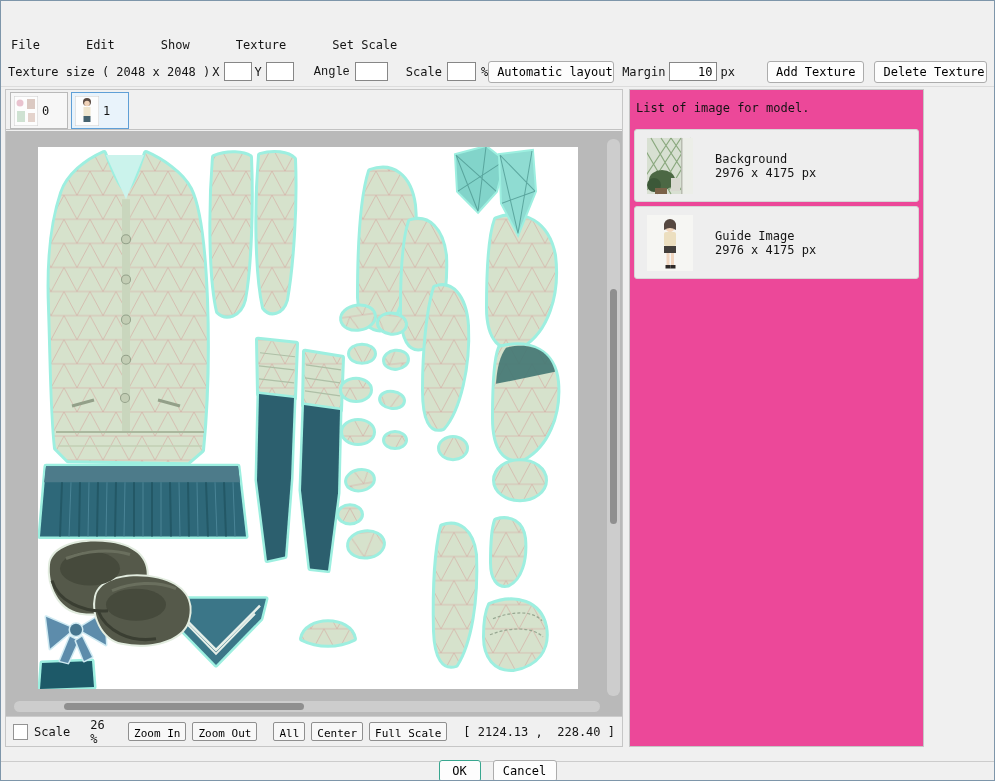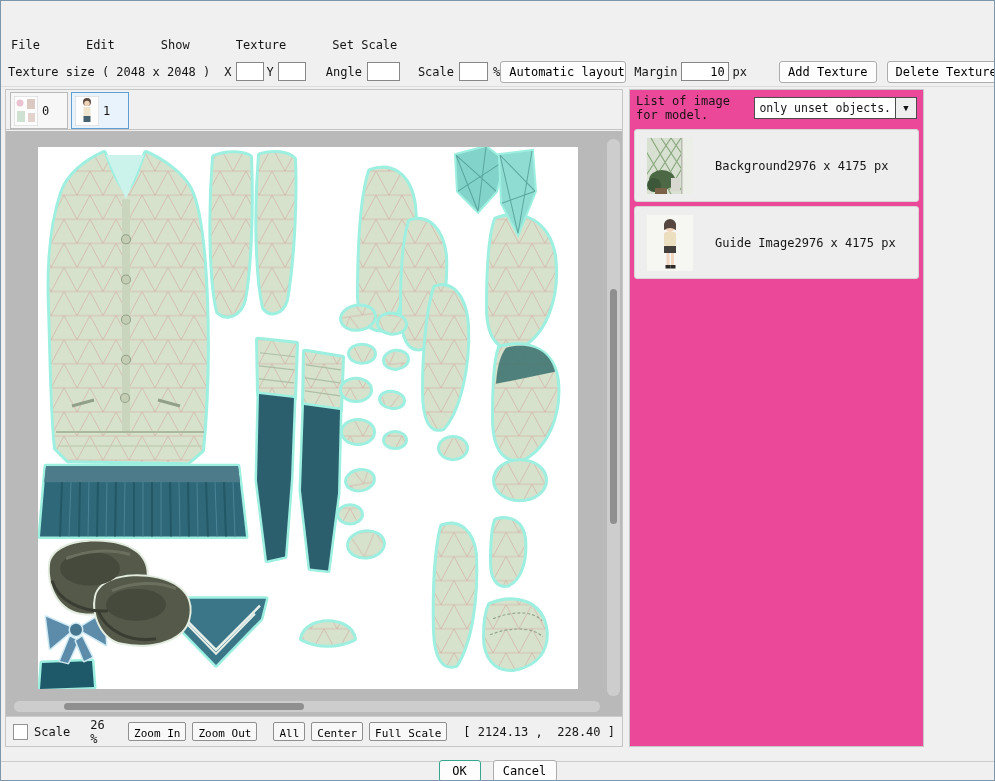--- a/index.html
+++ b/index.html
@@ -50,21 +50,21 @@
   .coords { margin-left:10px; white-space:pre; }
 
   
   .rp-header { height:36px; display:flex; align-items:center; gap:8px; padding:0 6px; }
   .dropdown { display:flex; align-items:stretch; width:168px; height:22px; border:1px solid #4c4c4c; background:#fff; }
   .dropdown .dd-text { flex:1; display:flex; align-items:center; padding:0 4px; font-size:11.5px; white-space:nowrap; overflow:hidden; }
   .dropdown .dd-btn { width:21px; display:flex; align-items:center; justify-content:center; background:#eeeeee; border-left:1px solid #4c4c4c; font-size:9px; }
   .img-list { padding:3px 4px; display:flex; flex-direction:column; gap:4px; }
   .img-item { height:73px; border:1px solid #d6d6d6; border-radius:3px; background:#eeeeee; display:flex; align-items:center; gap:22px; padding:0 12px; }
   .img-thumb { width:46px; height:58px; flex:0 0 auto; }
-  .img-meta { display:flex; }
+  .img-meta { display:flex; flex-direction:column; }
 
   
   .footer { position:absolute; left:0; right:0; bottom:0; height:19px; border-top:1px solid #cccccc; background:#f0f0f0; display:flex; align-items:center; justify-content:center; gap:12px; }
   .btn-ok { border:1px solid #38a68f; width:42px; }
   .btn-cancel { width:64px; }
 </style>
 </head>
 <body>
 
 <div class="window">
@@ -72,26 +72,26 @@
 
   <div class="menubar">
     <span class="menu-item">File</span>
     <span class="menu-item">Edit</span>
     <span class="menu-item">Show</span>
     <span class="menu-item">Texture</span>
     <span class="menu-item">Set Scale</span>
   </div>
 
   <div class="toolbar">
-    <span class="tb-label" style="margin-right:14px;">Texture size ( 2048 x 2048 )</span>
+    <span class="tb-label" style="margin-right:2px;">Texture size ( 2048 x 2048 )</span>
     <span class="tb-label" style="margin-right:4px;">X</span>
     <input class="inp" style="width: 28px;">
     <span class="tb-label" style="margin:0 4px 0 3px;">Y</span>
     <input class="inp" style="width: 28px;">
-    <span class="tb-label" style="margin:0 5px 0 20px;">Angle</span>
+    <span class="tb-label" style="margin:0 5px 0 20px;font-family:Liberation Mono, monospace;">Angle</span>
     <input class="inp" style="width: 33px;">
     <span class="tb-label" style="margin:0 5px 0 18px;">Scale</span>
     <input class="inp" style="width: 29px;">
     <span class="tb-label" style="margin-left:5px;">%</span>
     <button class="btn" style="margin-left:auto; width:126px;">Automatic layout</button>
     <span class="tb-label" style="margin-left:8px;">Margin</span>
     <input class="inp" style="width: 48px; text-align: right; margin-left: 3px;" value="10">
     <span class="tb-label" style="margin-left:4px;">px</span>
     <button class="btn" style="margin-left:32px; width:98px;">Add Texture</button>
     <button class="btn" style="margin-left:10px; width:113px;">Delete Texture</button>
@@ -245,24 +245,20 @@
       <button class="btn-sm" style="margin-left:10px;">All</button>
       <button class="btn-sm">Center</button>
       <button class="btn-sm">Full Scale</button>
       <span class="coords">[ 2124.13 ,  228.40 ]</span>
     </div>
   </div>
 
   <div class="right-panel">
     <div class="rp-header">
       <span>List of image for model.</span>
-      <div class="dropdown">
-        <span class="dd-text">only unset objects.</span>
-        <span class="dd-btn">▼</span>
-      </div>
     </div>
 
     <div class="img-list">
       <div class="img-item">
         <svg class="img-thumb" viewBox="0 0 46 56">
           <rect width="46" height="56" fill="#d8e0d2"></rect>
           <path d="M-4,8 L24,56 M4,0 L34,52 M14,0 L46,48 M24,0 L46,32 M34,0 L46,16 M24,0 L-4,42 M34,0 L0,52 M44,0 L10,56 M46,12 L22,52" stroke="#8aa87e" stroke-width="1.2" fill="none"></path>
           <rect x="34" y="0" width="12" height="56" fill="#eceee8"></rect>
           <rect x="34" y="0" width="1.5" height="56" fill="#b8bcb0"></rect>
           <ellipse cx="15" cy="42" rx="13" ry="10" fill="#4c6844"></ellipse>

